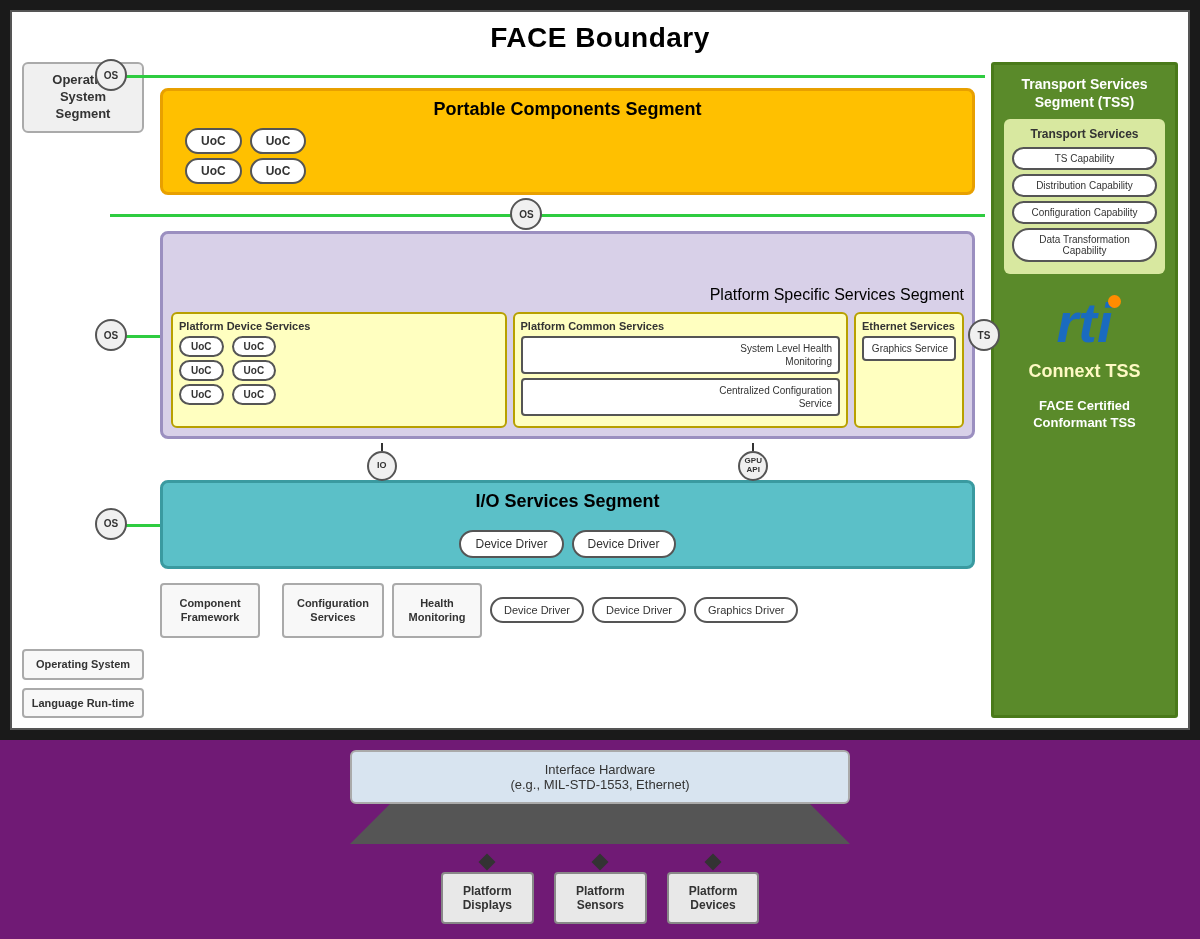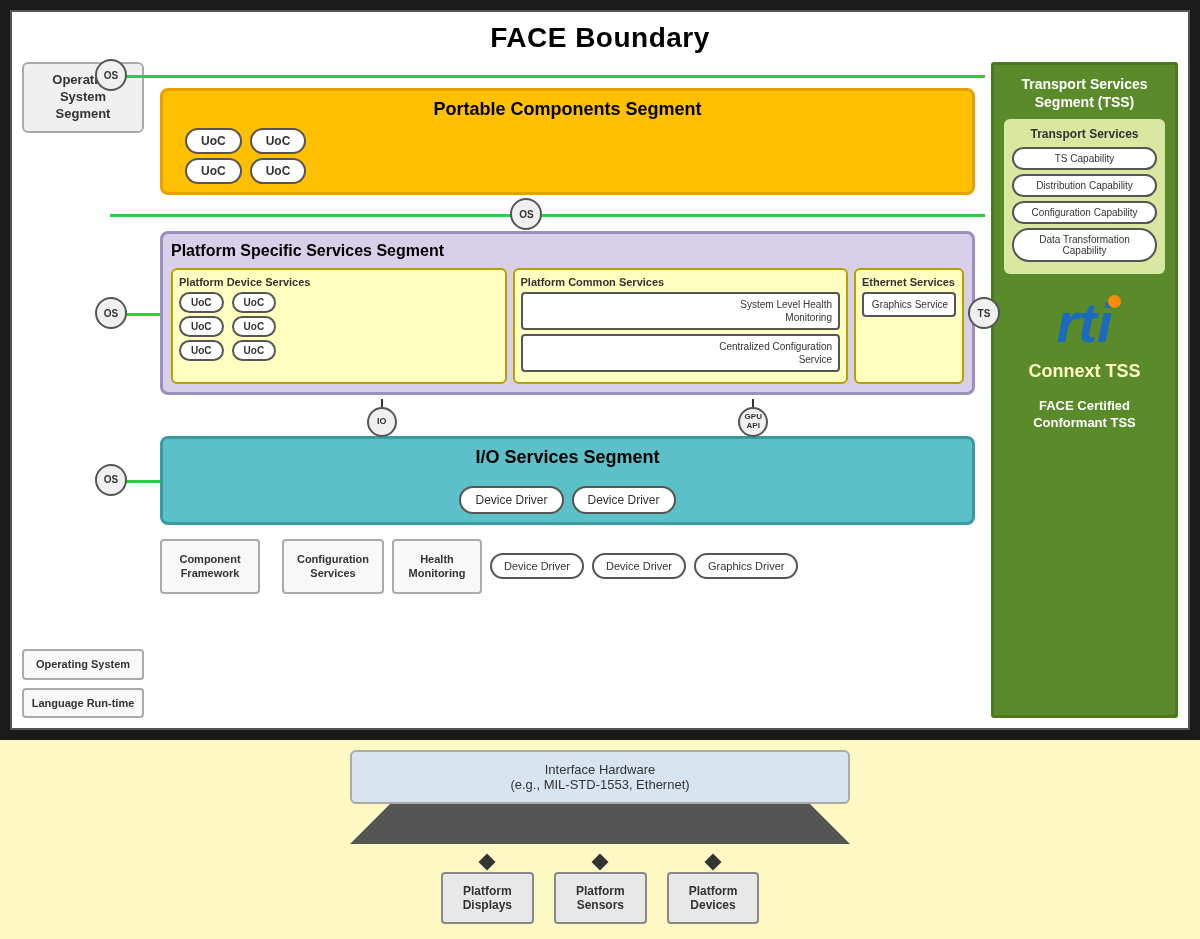--- a/index.html
+++ b/index.html
@@ -125,25 +125,26 @@
     .platform-segment {
       background: #d8d0e8;
       border: 3px solid #9b8fc0;
       border-radius: 8px;
       padding: 8px;
       position: relative;
       flex: 1;
     }
 
     .platform-title {
-      text-align: left;
+      text-align: right;
       font-size: 16px;
-      font-weight: bold;
+      font-weight: normal;
       color: #000;
       margin-bottom: 8px;
+      margin-top: 44px;
     }
 
     .platform-inner {
       display: flex;
       gap: 6px;
     }
 
     .platform-device-services {
       border: 2px solid #B8A000;
       background: #FFFFC0;
@@ -345,21 +346,21 @@
     .face-certified {
       font-size: 13px;
       font-weight: bold;
       color: white;
       text-align: center;
       line-height: 1.3;
     }
 
     
     .hardware-area {
-      background: #fef9c3;
+      background: #701a75;
       flex: 1;
       display: flex;
       flex-direction: column;
       align-items: center;
       justify-content: flex-start;
       padding: 0 10px 10px;
       position: relative;
     }
 
     .interface-hardware-box {

